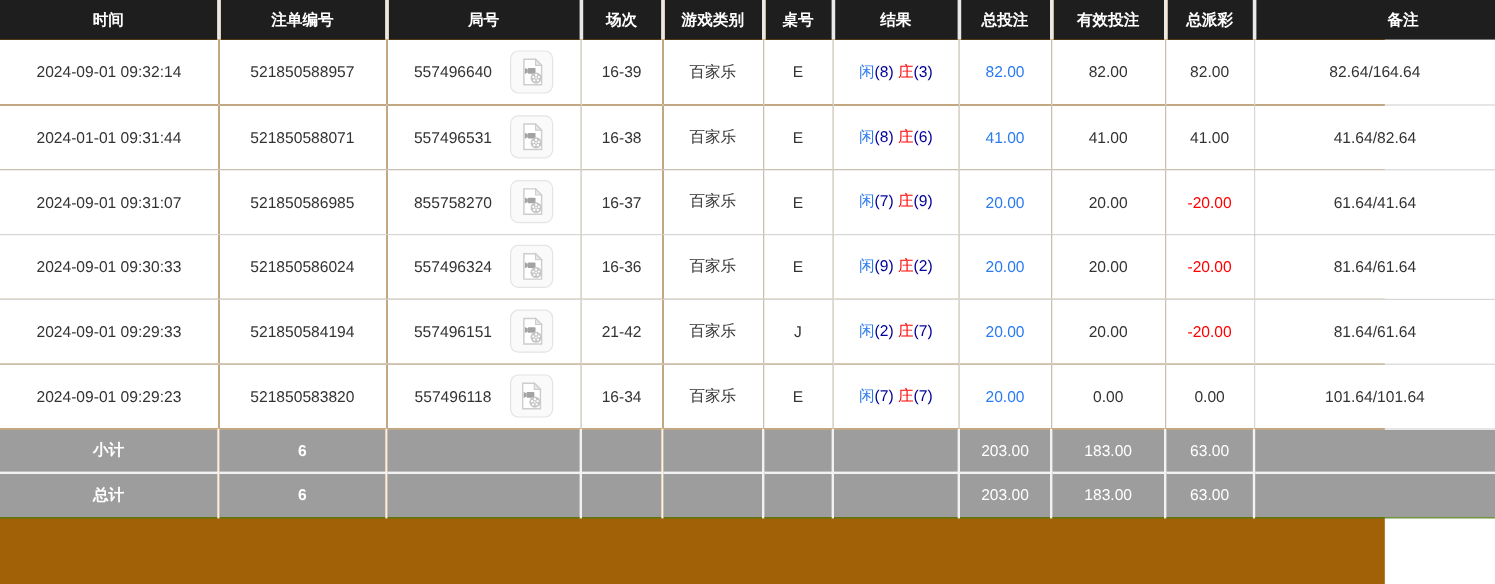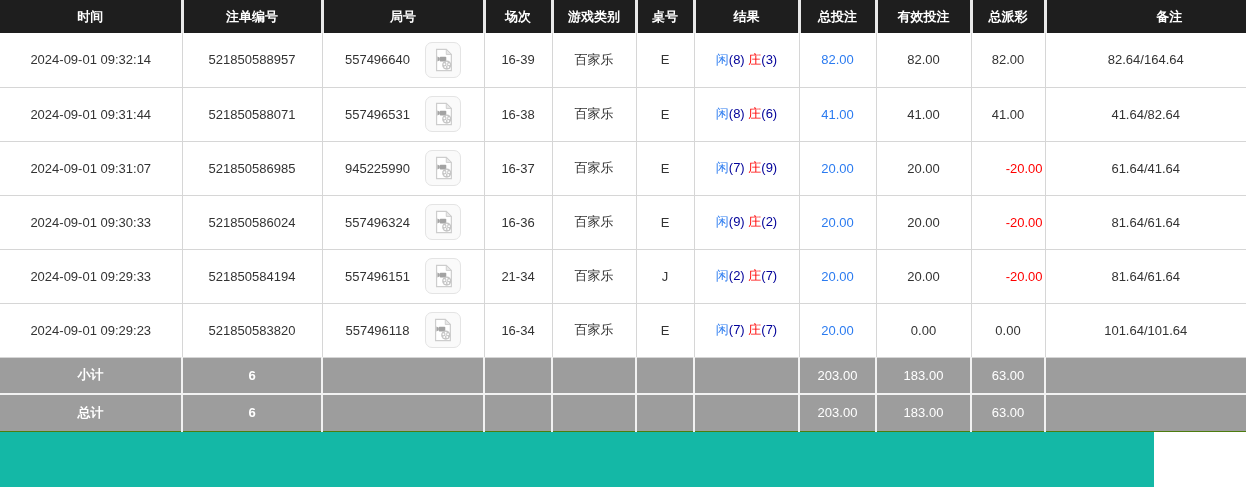--- a/index.html
+++ b/index.html
@@ -4,21 +4,21 @@
 <style>
   * { box-sizing: border-box; }
   html, body {
     margin: 0;
     padding: 0;
     background: #ffffff;
     font-family: "Liberation Sans", sans-serif;
     font-size: 13px;
     color: #333333;
   }
-  .page { width: 1154px; min-height: 487px; background: #14b8a6; }
+  .page { width: 1154px; min-height: 487px; background: #a16207; }
 
   table.records {
     border-collapse: collapse;
     table-layout: fixed;
     width: 1246px;
   }
   th, td {
     text-align: center;
     vertical-align: middle;
     padding: 0 2px;
@@ -37,21 +37,21 @@
 
   td.data {
     background: #ffffff;
     height: 54px;
     border-right: 1px solid #d6d6d6;
     border-bottom: 1px solid #d6d6d6;
   }
   td.data:last-child { border-right: none; }
 
   .blue   { color: #2b7bf0; }
-  .neg    { color: #ff0000; text-align: right; }
+  .neg    { color: #ff0000; }
   .player { color: #2b7bf0; }
   .banker { color: #ff0000; }
   .score  { color: #000099; }
 
   .round-wrap {
     display: flex;
     align-items: center;
     justify-content: center;
     gap: 15px;
   }
@@ -143,21 +143,21 @@
       <td class="data">E</td>
       <td class="data"><span class="player">闲</span><span class="score">(8)</span>
         <span class="banker">庄</span><span class="score">(3)</span></td>
       <td class="data blue">82.00</td>
       <td class="data">82.00</td>
       <td class="data">82.00</td>
       <td class="data">82.64/164.64</td>
     </tr>
 
     <tr>
-      <td class="data">2024-09-01 09:31:44</td>
+      <td class="data">2024-01-01 09:31:44</td>
       <td class="data">521850588071</td>
       <td class="data">
         <div class="round-wrap">
           <span>557496531</span>
           <button class="video-btn">
                 <svg width="21" height="24" viewBox="0 0 22 26">
                   <path d="M3.5 1.5 H14 L19.5 7 V24.5 H3.5 Z" fill="#ffffff" stroke="#cdcdcd" stroke-width="1.3"></path>
                   <path d="M14 1.5 V7 H19.5 Z" fill="#e9e9e9" stroke="#cdcdcd" stroke-width="1"></path>
                   <rect x="7" y="9.5" width="7" height="5" rx="0.8" fill="#a3a3a3"></rect>
                   <path d="M7 10.6 L4.4 9.3 V14.7 L7 13.4 Z" fill="#a3a3a3"></path>
@@ -181,21 +181,21 @@
       <td class="data">41.00</td>
       <td class="data">41.00</td>
       <td class="data">41.64/82.64</td>
     </tr>
 
     <tr>
       <td class="data">2024-09-01 09:31:07</td>
       <td class="data">521850586985</td>
       <td class="data">
         <div class="round-wrap">
-          <span>945225990</span>
+          <span>855758270</span>
           <button class="video-btn">
                 <svg width="21" height="24" viewBox="0 0 22 26">
                   <path d="M3.5 1.5 H14 L19.5 7 V24.5 H3.5 Z" fill="#ffffff" stroke="#cdcdcd" stroke-width="1.3"></path>
                   <path d="M14 1.5 V7 H19.5 Z" fill="#e9e9e9" stroke="#cdcdcd" stroke-width="1"></path>
                   <rect x="7" y="9.5" width="7" height="5" rx="0.8" fill="#a3a3a3"></rect>
                   <path d="M7 10.6 L4.4 9.3 V14.7 L7 13.4 Z" fill="#a3a3a3"></path>
                   <circle cx="14.5" cy="18.5" r="5" fill="#c6c6c6"></circle>
                   <circle cx="14.5" cy="15.9" r="1.05" fill="#ffffff"></circle>
                   <circle cx="12" cy="17.7" r="1.05" fill="#ffffff"></circle>
                   <circle cx="12.9" cy="20.6" r="1.05" fill="#ffffff"></circle>
@@ -267,21 +267,21 @@
                   <circle cx="14.5" cy="15.9" r="1.05" fill="#ffffff"></circle>
                   <circle cx="12" cy="17.7" r="1.05" fill="#ffffff"></circle>
                   <circle cx="12.9" cy="20.6" r="1.05" fill="#ffffff"></circle>
                   <circle cx="16.1" cy="20.6" r="1.05" fill="#ffffff"></circle>
                   <circle cx="17" cy="17.7" r="1.05" fill="#ffffff"></circle>
                   <circle cx="14.5" cy="18.5" r="0.8" fill="#ffffff"></circle>
                 </svg>
               </button>
         </div>
       </td>
-      <td class="data">21-34</td>
+      <td class="data">21-42</td>
       <td class="data">百家乐</td>
       <td class="data">J</td>
       <td class="data"><span class="player">闲</span><span class="score">(2)</span>
         <span class="banker">庄</span><span class="score">(7)</span></td>
       <td class="data blue">20.00</td>
       <td class="data">20.00</td>
       <td class="data neg">-20.00</td>
       <td class="data">81.64/61.64</td>
     </tr>
 

